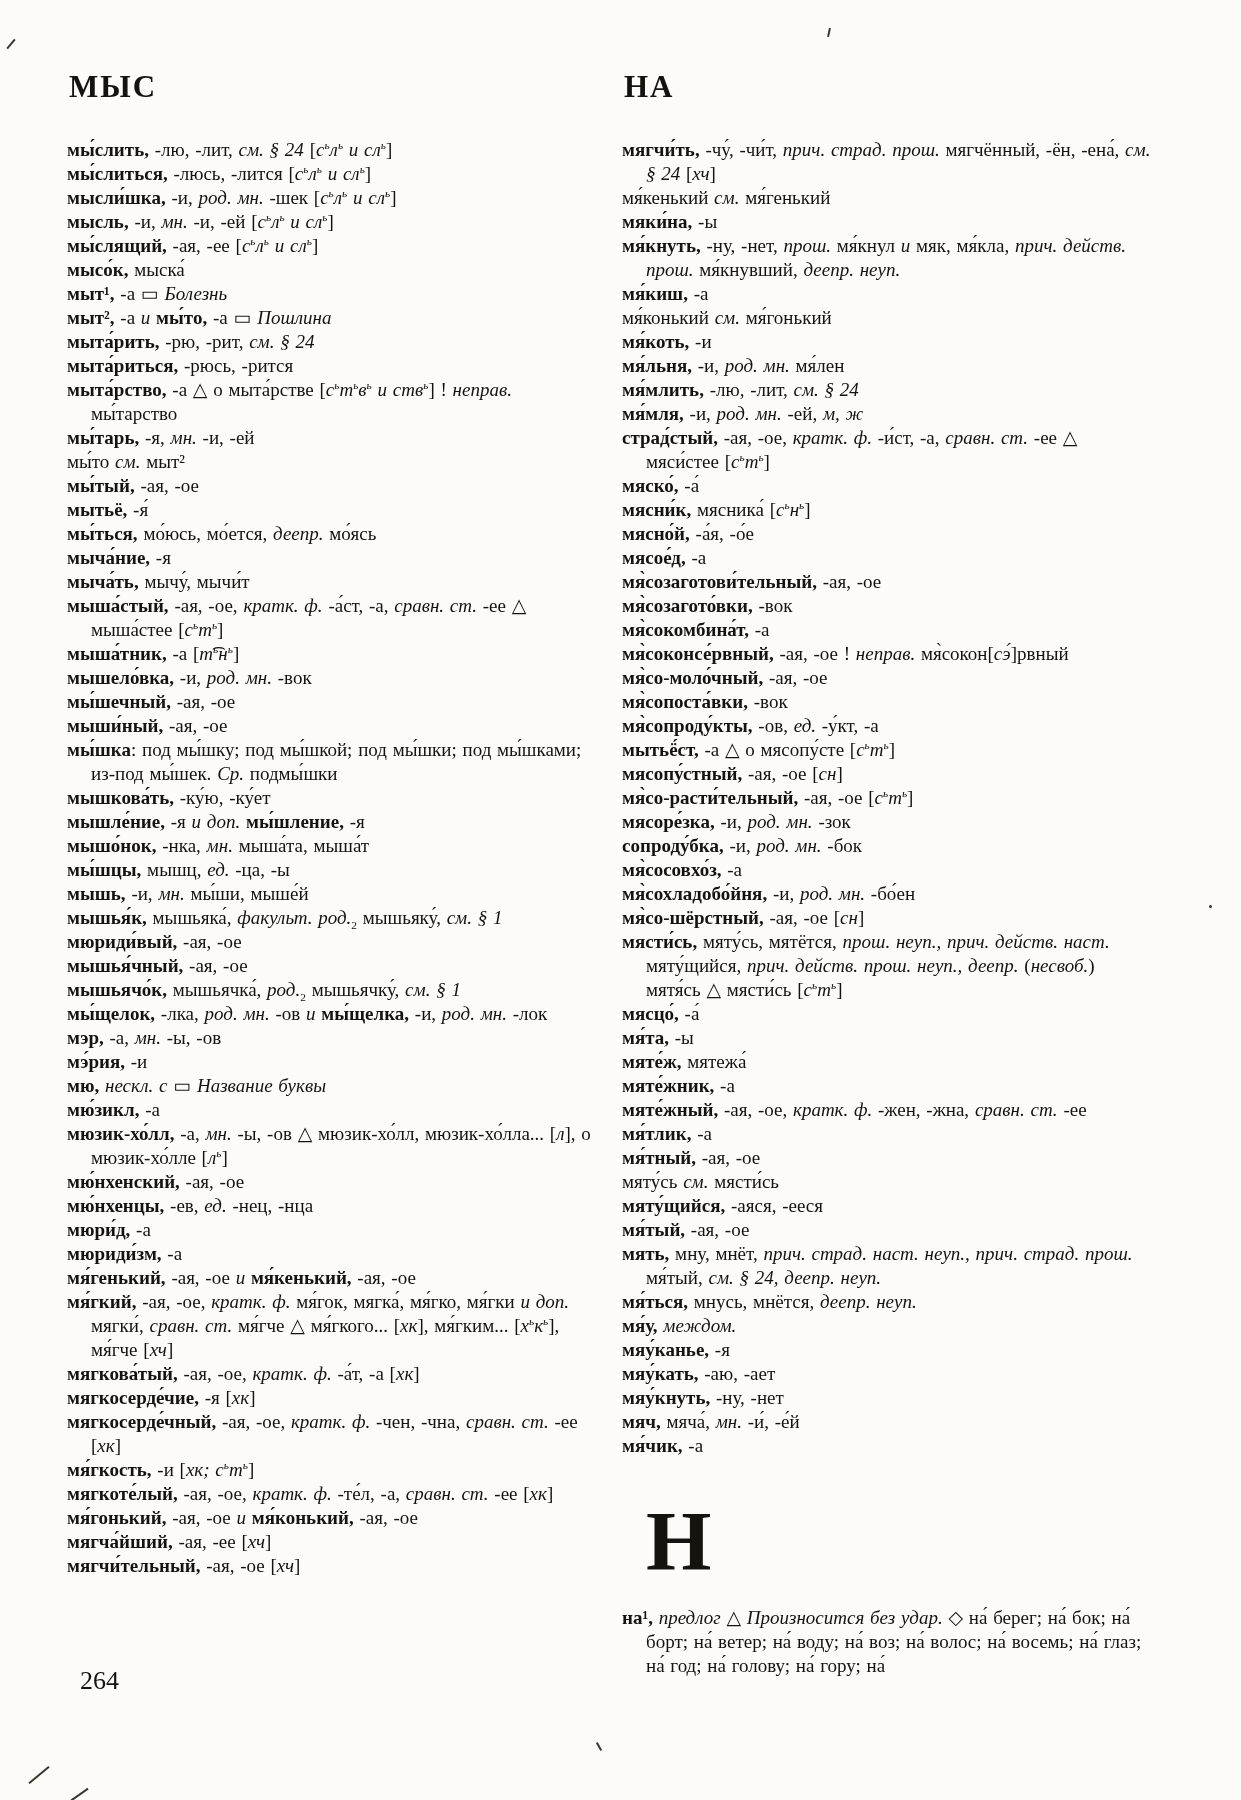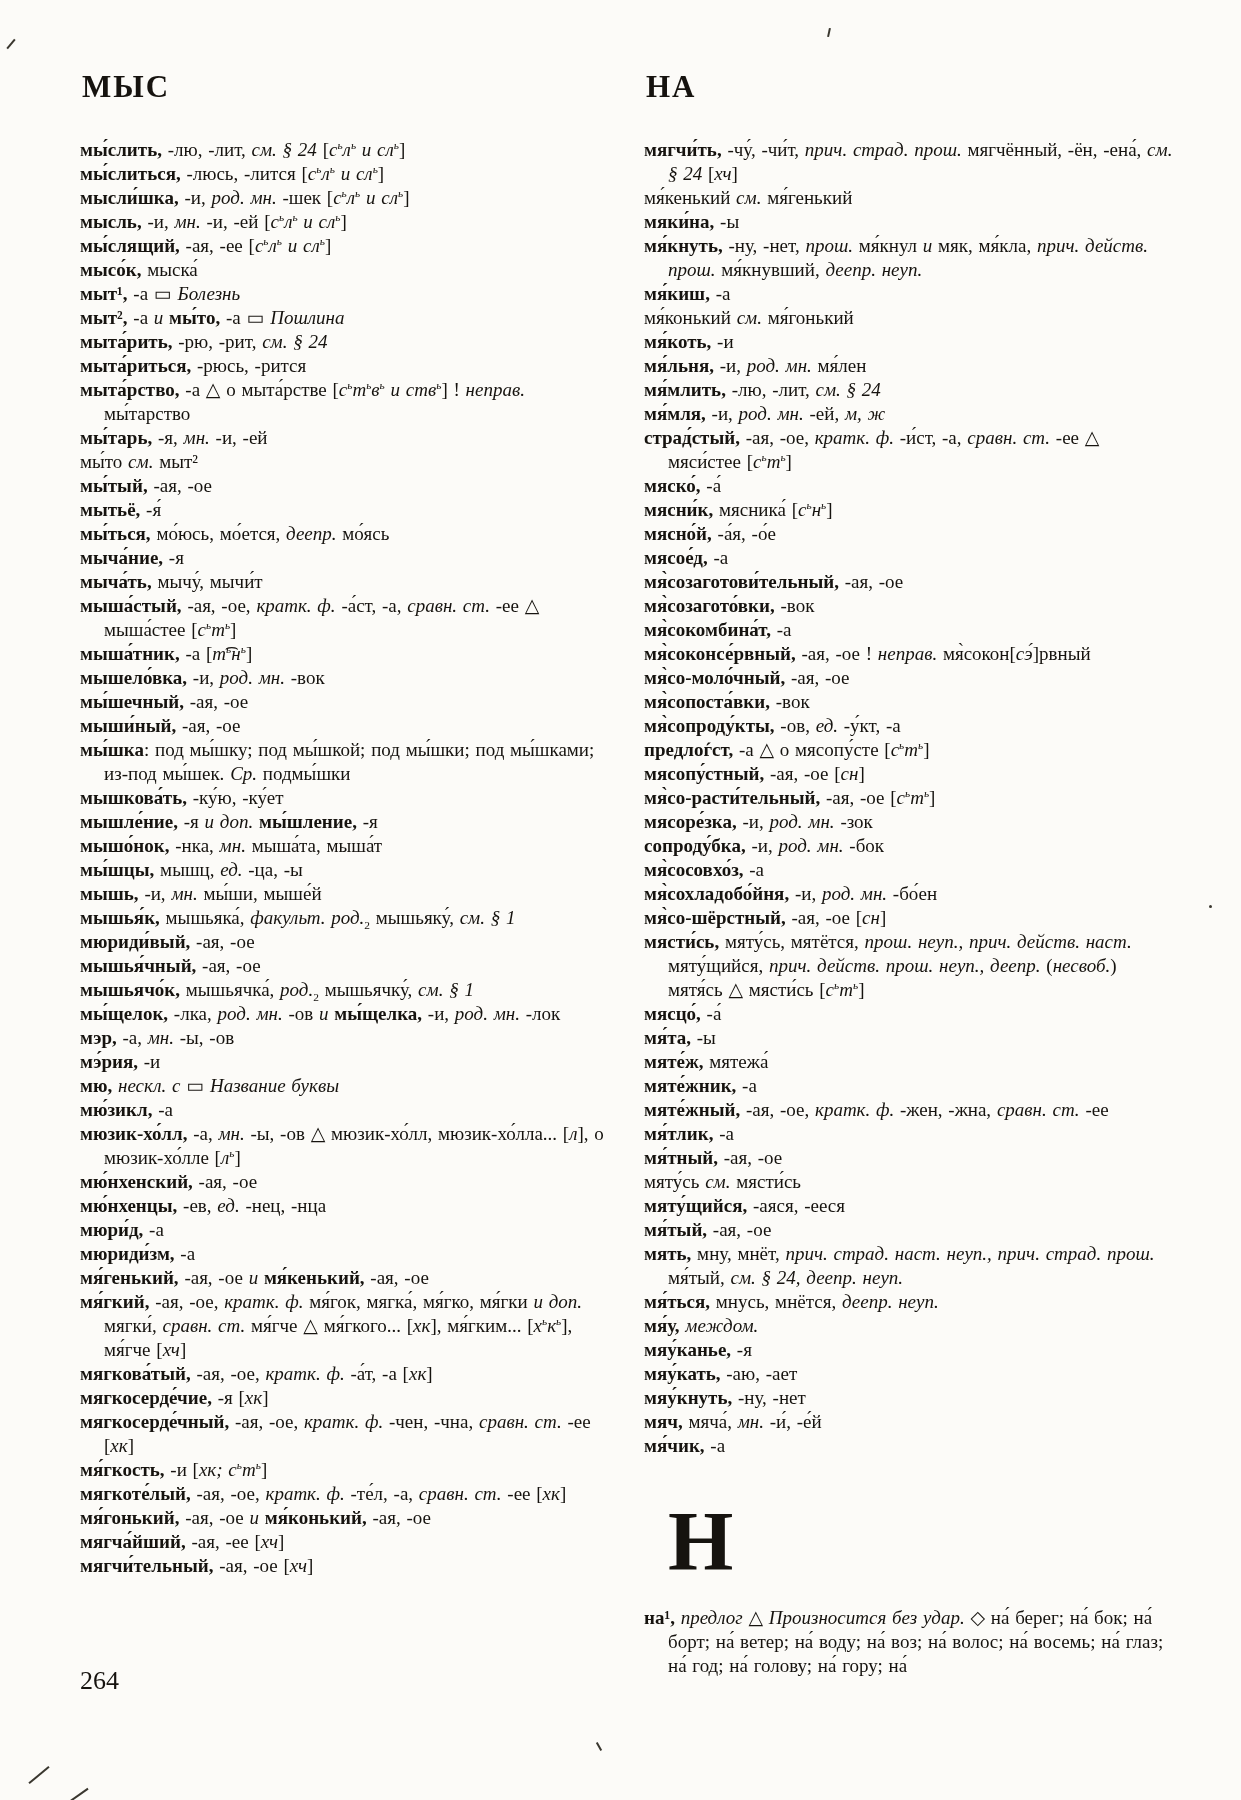--- a/index.html
+++ b/index.html
@@ -3,21 +3,21 @@
 <meta charset="utf-8">
 <style>
   html,body{margin:0;padding:0;}
   body{
     width:1241px;height:1800px;
     background:#fcfbf8;
     font-family:"Liberation Serif","DejaVu Serif",serif;
     color:#16130f;
   }
   .page{position:relative;width:1241px;height:1800px;overflow:hidden;}
-  .cols{position:absolute;top:70px;left:80px;display:flex;gap:32px;}
+  .cols{position:absolute;top:70px;left:67px;display:flex;gap:23px;}
   .col{width:532px;}
   .running-head{
     font-weight:bold;font-size:31px;line-height:34px;
     letter-spacing:2px;margin:0 0 34px 2px;
   }
   .entries .entry{
     margin:0;padding-left:24px;text-indent:-24px;
     font-size:19px;line-height:24px;
     word-spacing:1px;
   }
@@ -125,21 +125,21 @@
           <p class="entry"><b>мясни́к,</b> мясника́ [<i>с<sup>ь</sup>н<sup>ь</sup></i>]</p>
           <p class="entry"><b>мясно́й,</b> -а́я, -о́е</p>
           <p class="entry"><b>мясое́д,</b> -а</p>
           <p class="entry"><b>мя̀созаготови́тельный,</b> -ая, -ое</p>
           <p class="entry"><b>мя̀созагото́вки,</b> -вок</p>
           <p class="entry"><b>мя̀сокомбина́т,</b> -а</p>
           <p class="entry"><b>мя̀соконсе́рвный,</b> -ая, -ое ! <i>неправ.</i> мя̀сокон[<i>сэ́</i>]рвный</p>
           <p class="entry"><b>мя̀со-моло́чный,</b> -ая, -ое</p>
           <p class="entry"><b>мя̀сопоста́вки,</b> -вок</p>
           <p class="entry"><b>мя̀сопроду́кты,</b> -ов, <i>ед.</i> -у́кт, -а</p>
-          <p class="entry"><b>предлоѓст,</b> -а △ о мясопу́сте [<i>с<sup>ь</sup>т<sup>ь</sup></i>]</p>
+          <p class="entry"><b>мытьё́ст,</b> -а △ о мясопу́сте [<i>с<sup>ь</sup>т<sup>ь</sup></i>]</p>
           <p class="entry"><b>мясопу́стный,</b> -ая, -ое [<i>сн</i>]</p>
           <p class="entry"><b>мя̀со-расти́тельный,</b> -ая, -ое [<i>с<sup>ь</sup>т<sup>ь</sup></i>]</p>
           <p class="entry"><b>мясоре́зка,</b> -и, <i>род. мн.</i> -зок</p>
           <p class="entry"><b>сопроду́бка,</b> -и, <i>род. мн.</i> -бок</p>
           <p class="entry"><b>мя̀сосовхо́з,</b> -а</p>
           <p class="entry"><b>мя̀сохладобо́йня,</b> -и, <i>род. мн.</i> -бо́ен</p>
           <p class="entry"><b>мя̀со-шёрстный,</b> -ая, -ое [<i>сн</i>]</p>
           <p class="entry"><b>мясти́сь,</b> мяту́сь, мятётся, <i>прош. неуп., прич. действ. наст.</i> мяту́щийся, <i>прич. действ. прош. неуп., деепр.</i> (<i>несвоб.</i>) мятя́сь △ мясти́сь [<i>с<sup>ь</sup>т<sup>ь</sup></i>]</p>
           <p class="entry"><b>мясцо́,</b> -а́</p>
           <p class="entry"><b>мя́та,</b> -ы</p>

